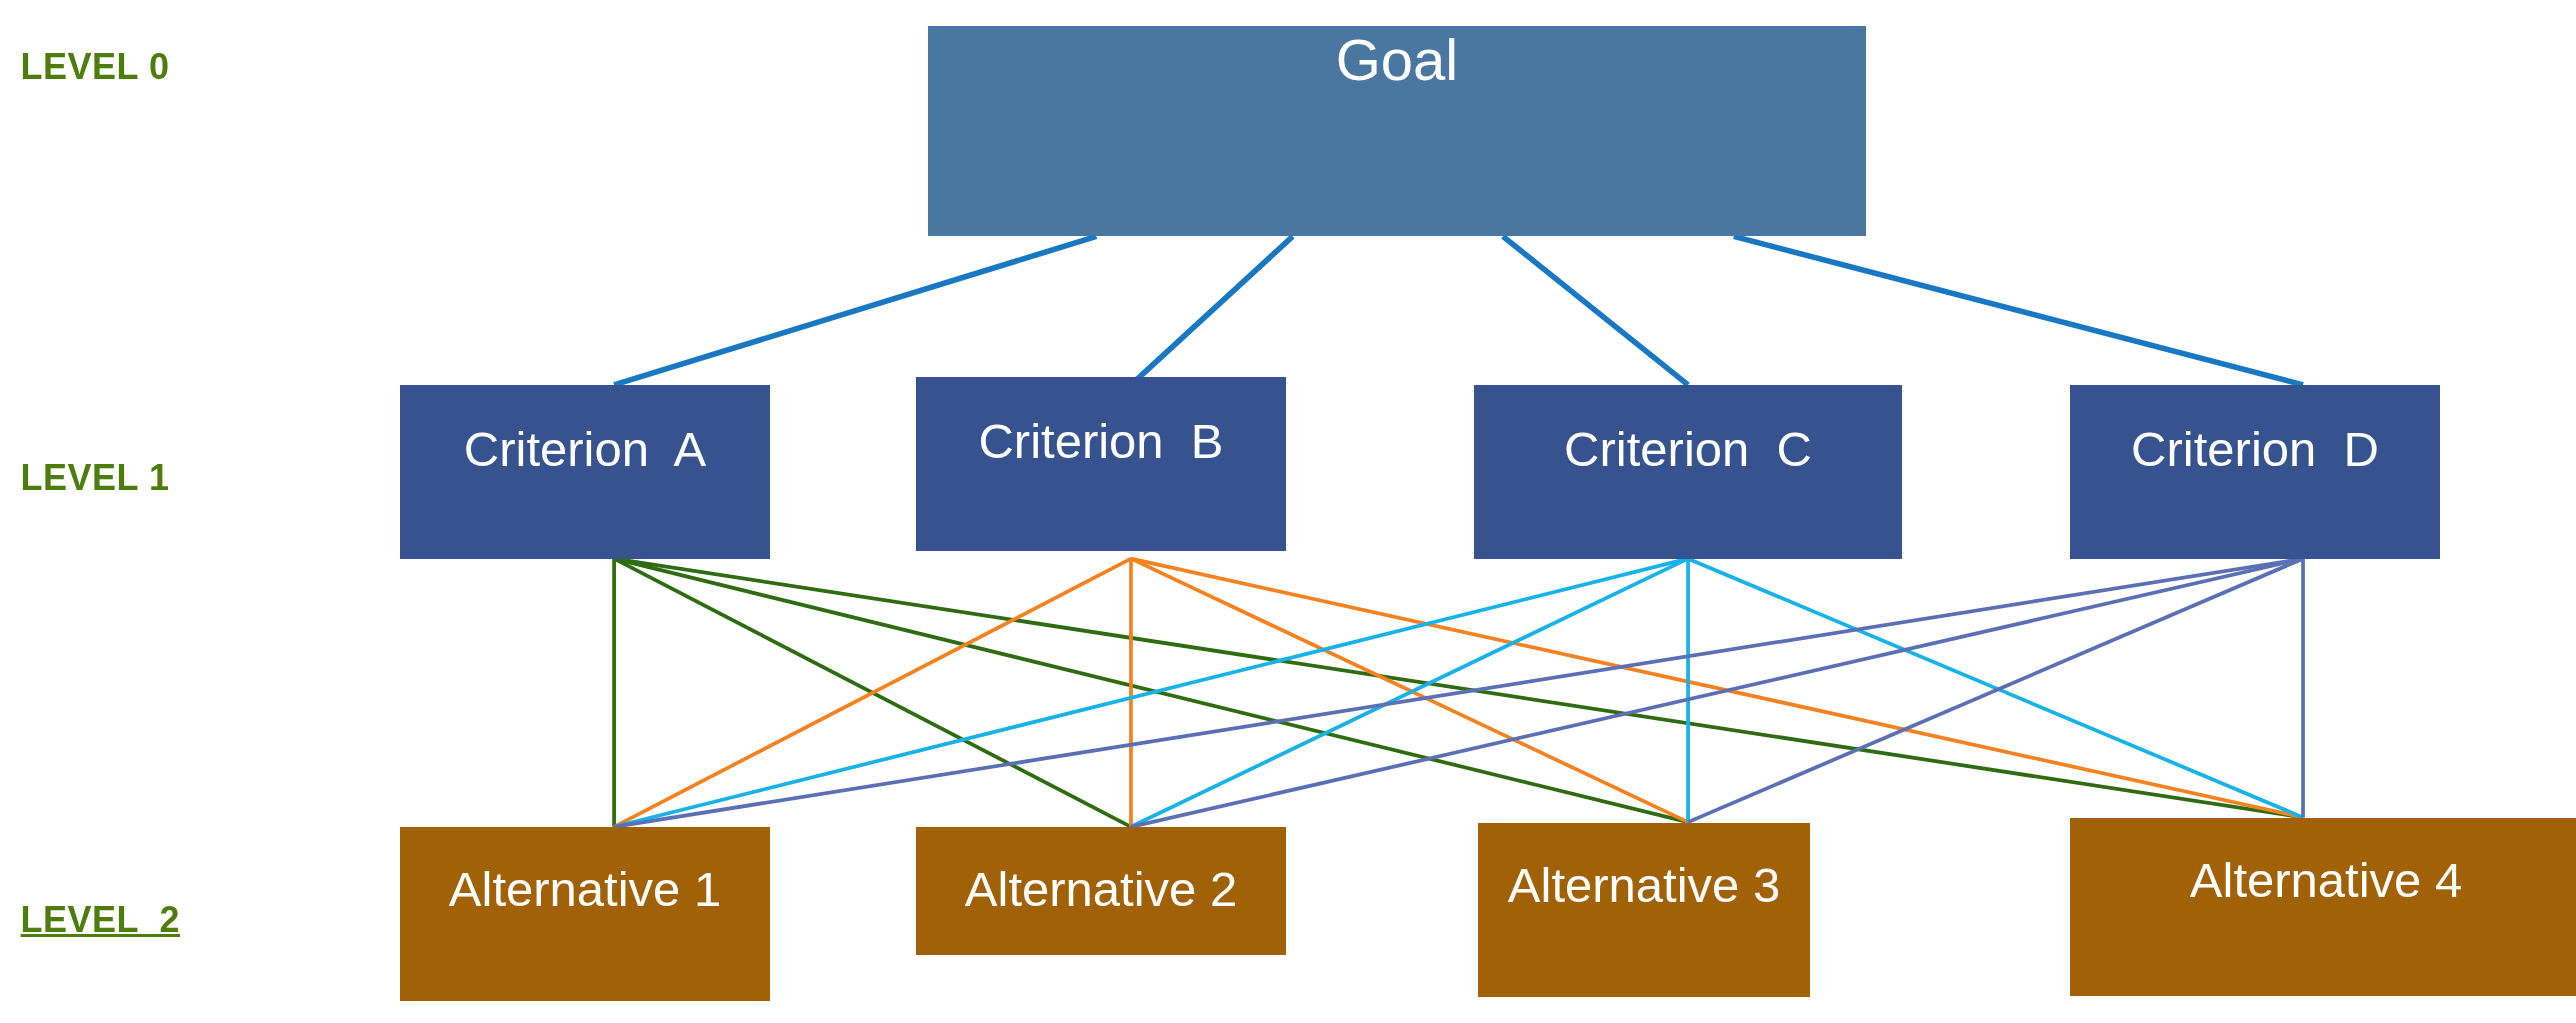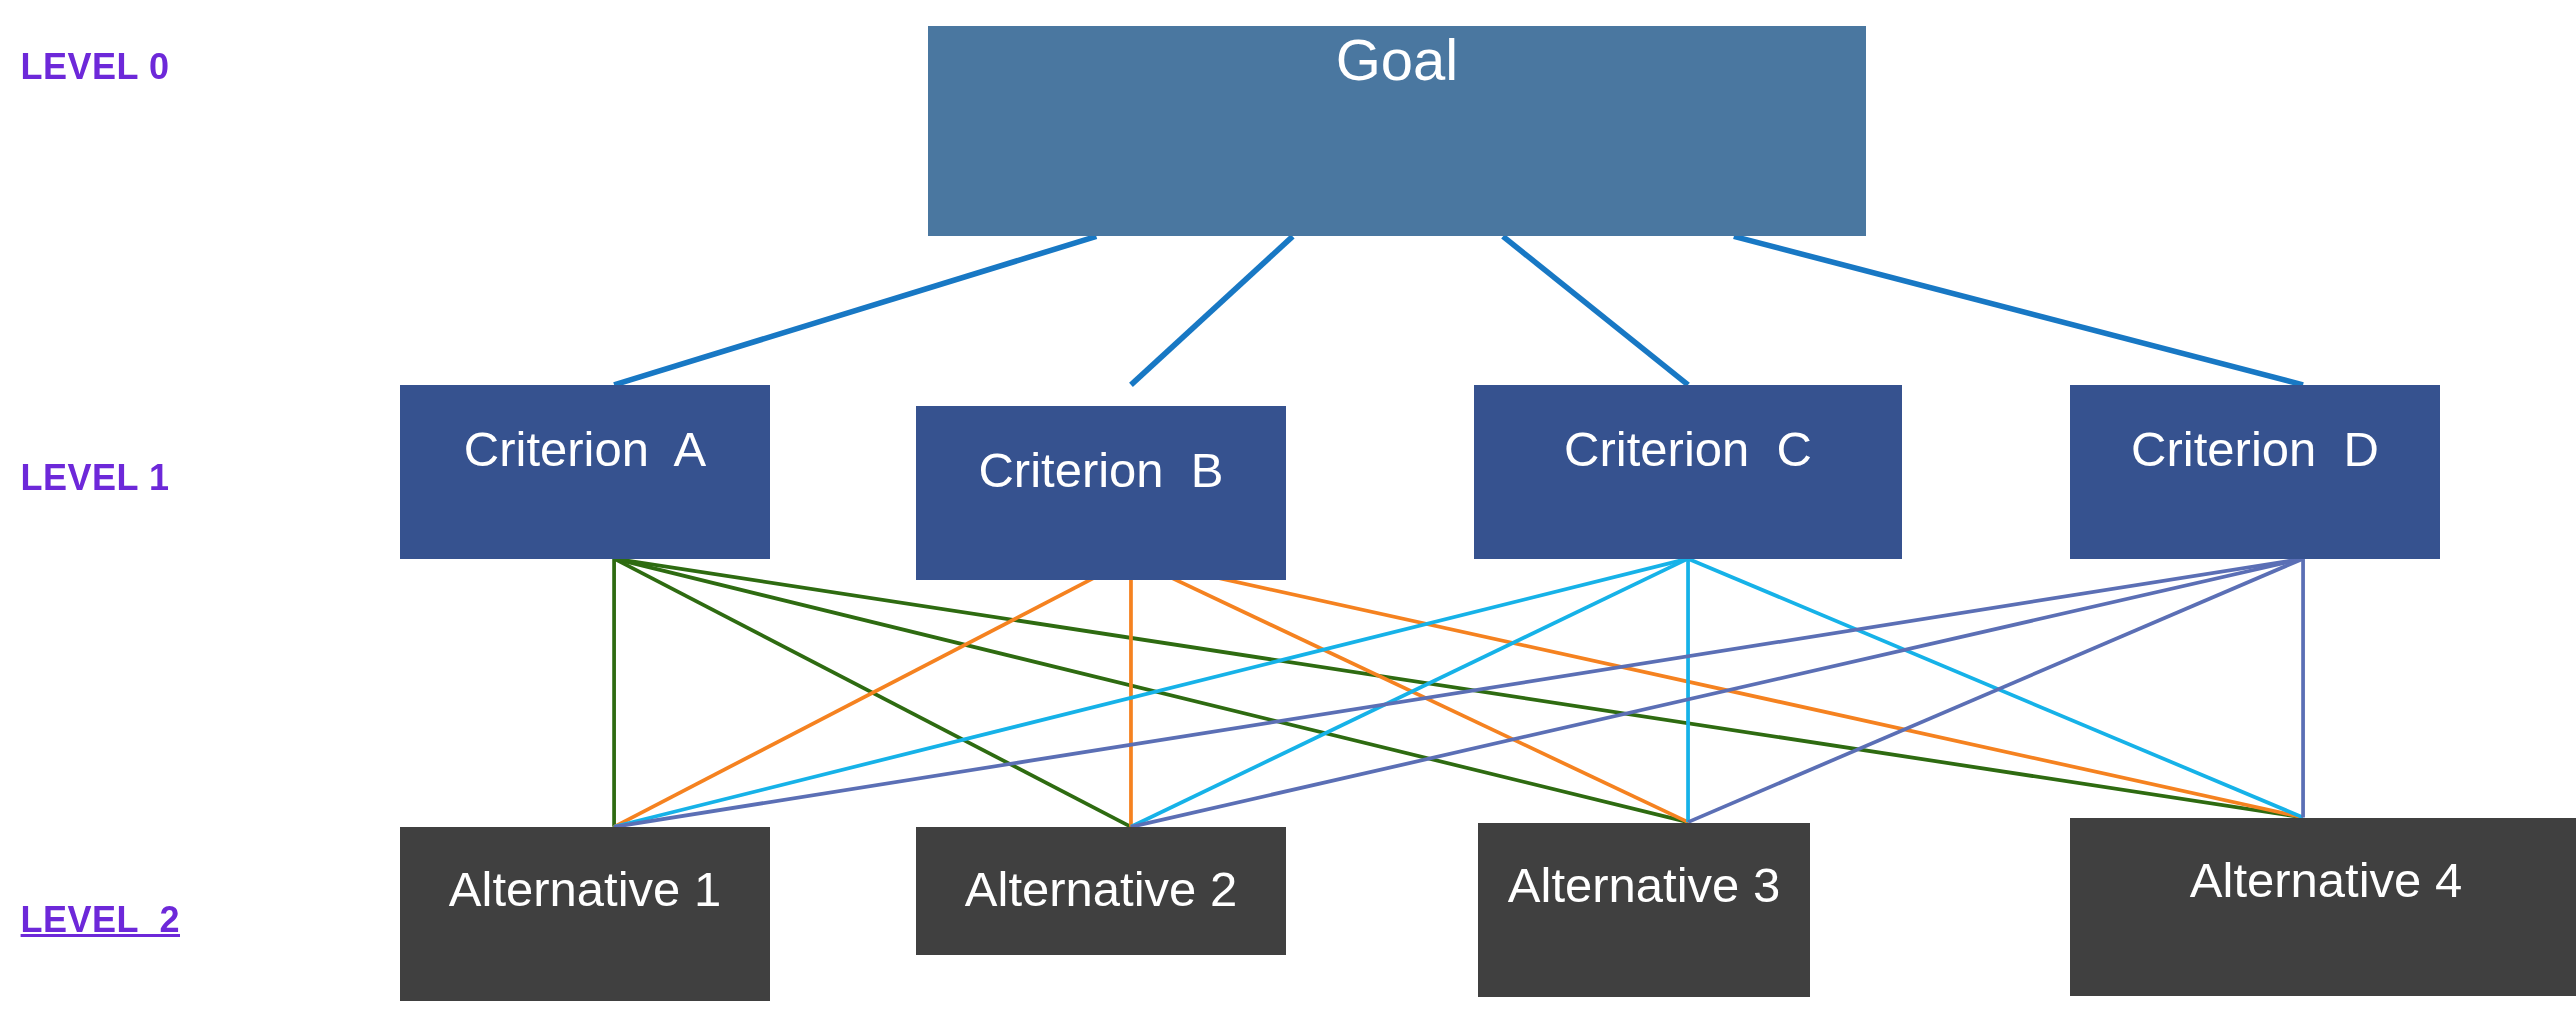--- a/index.html
+++ b/index.html
@@ -25,21 +25,21 @@
     width: 2576px;
     height: 1023px;
     pointer-events: none;
   }
   .level-label {
     position: absolute;
     font-family: "Liberation Sans", sans-serif;
     font-weight: bold;
     font-size: 36px;
     letter-spacing: 0.5px;
-    color: #6d28d9;
+    color: #4d7c0f;
     white-space: pre;
     line-height: 1;
   }
   .node {
     position: absolute;
     display: flex;
     align-items: flex-start;
     justify-content: center;
     box-sizing: border-box;
     color: #ffffff;
@@ -49,21 +49,21 @@
   }
   .node-goal {
     background: #4A77A0;
     font-size: 58px;
   }
   .node-criterion {
     background: #36528F;
     font-size: 49px;
   }
   .node-alternative {
-    background: #404040;
+    background: #a16207;
     font-size: 49px;
   }
   .node-goal .node-label,
   .node-criterion .node-label,
   .node-alternative .node-label {
     display: block;
     width: 100%;
     padding: 0 7.5px;
     box-sizing: border-box;
   }
@@ -98,21 +98,21 @@
       <line x1="2464" y1="598" x2="2464" y2="875" stroke="#5B6FB5" stroke-width="4" stroke-linecap="butt"></line>
     </svg>
   <div id="labels">
       <div class="level-label" style="left: 20.6px; top: 49px;">LEVEL 0</div>
       <div class="level-label" style="left: 20.6px; top: 460px;">LEVEL 1</div>
       <div class="level-label" style="left: 20.6px; top: 902px; text-decoration: underline;">LEVEL  2</div>
     </div>
   <div id="nodes">
       <div class="node node-goal" style="left: 928px; top: 26px; width: 938px; height: 210px;"><span class="node-label">Goal</span></div>
       <div class="node node-criterion" style="left: 400px; top: 385px; width: 370px; height: 174px;"><span class="node-label">Criterion  A</span></div>
-      <div class="node node-criterion" style="left: 916px; top: 406px; width: 370px; height: 174px;"><span class="node-label">Criterion  B</span></div>
+      <div class="node node-criterion" style="left: 916px; top: 377px; width: 370px; height: 174px;"><span class="node-label">Criterion  B</span></div>
       <div class="node node-criterion" style="left: 1474px; top: 385px; width: 428px; height: 174px;"><span class="node-label">Criterion  C</span></div>
       <div class="node node-criterion" style="left: 2070px; top: 385px; width: 370px; height: 174px;"><span class="node-label">Criterion  D</span></div>
       <div class="node node-alternative" style="left: 400px; top: 827px; width: 370px; height: 174px;"><span class="node-label">Alternative 1</span></div>
       <div class="node node-alternative" style="left: 916px; top: 827px; width: 370px; height: 128px;"><span class="node-label">Alternative 2</span></div>
       <div class="node node-alternative" style="left: 1478px; top: 823px; width: 332px; height: 174px;"><span class="node-label">Alternative 3</span></div>
       <div class="node node-alternative" style="left: 2070px; top: 818px; width: 512px; height: 178px;"><span class="node-label">Alternative 4</span></div>
     </div>
 </div>
 
 

